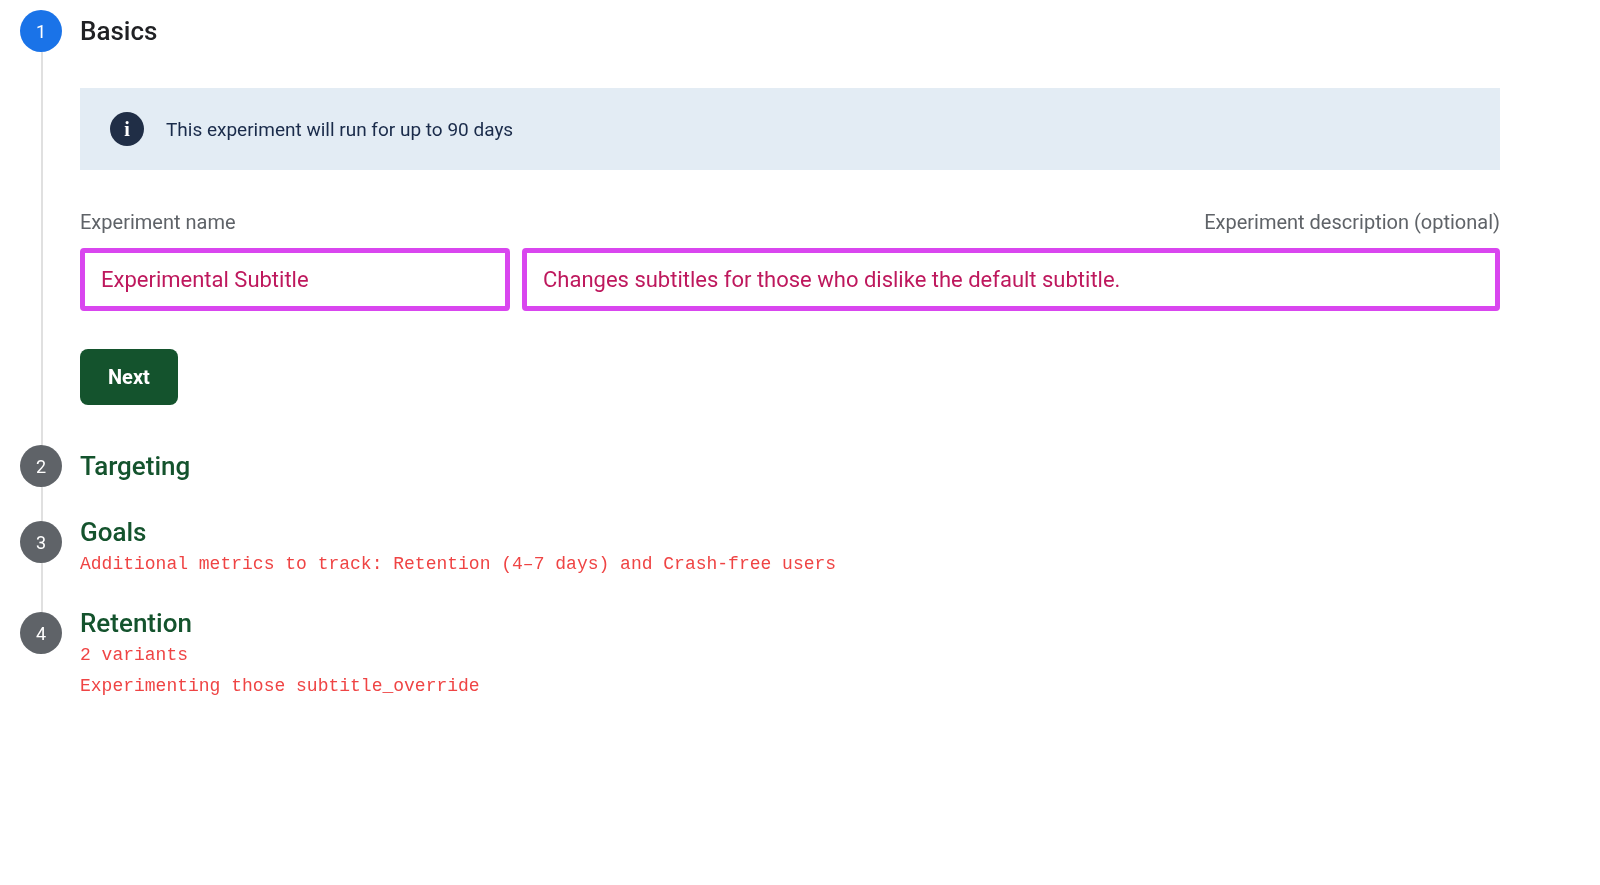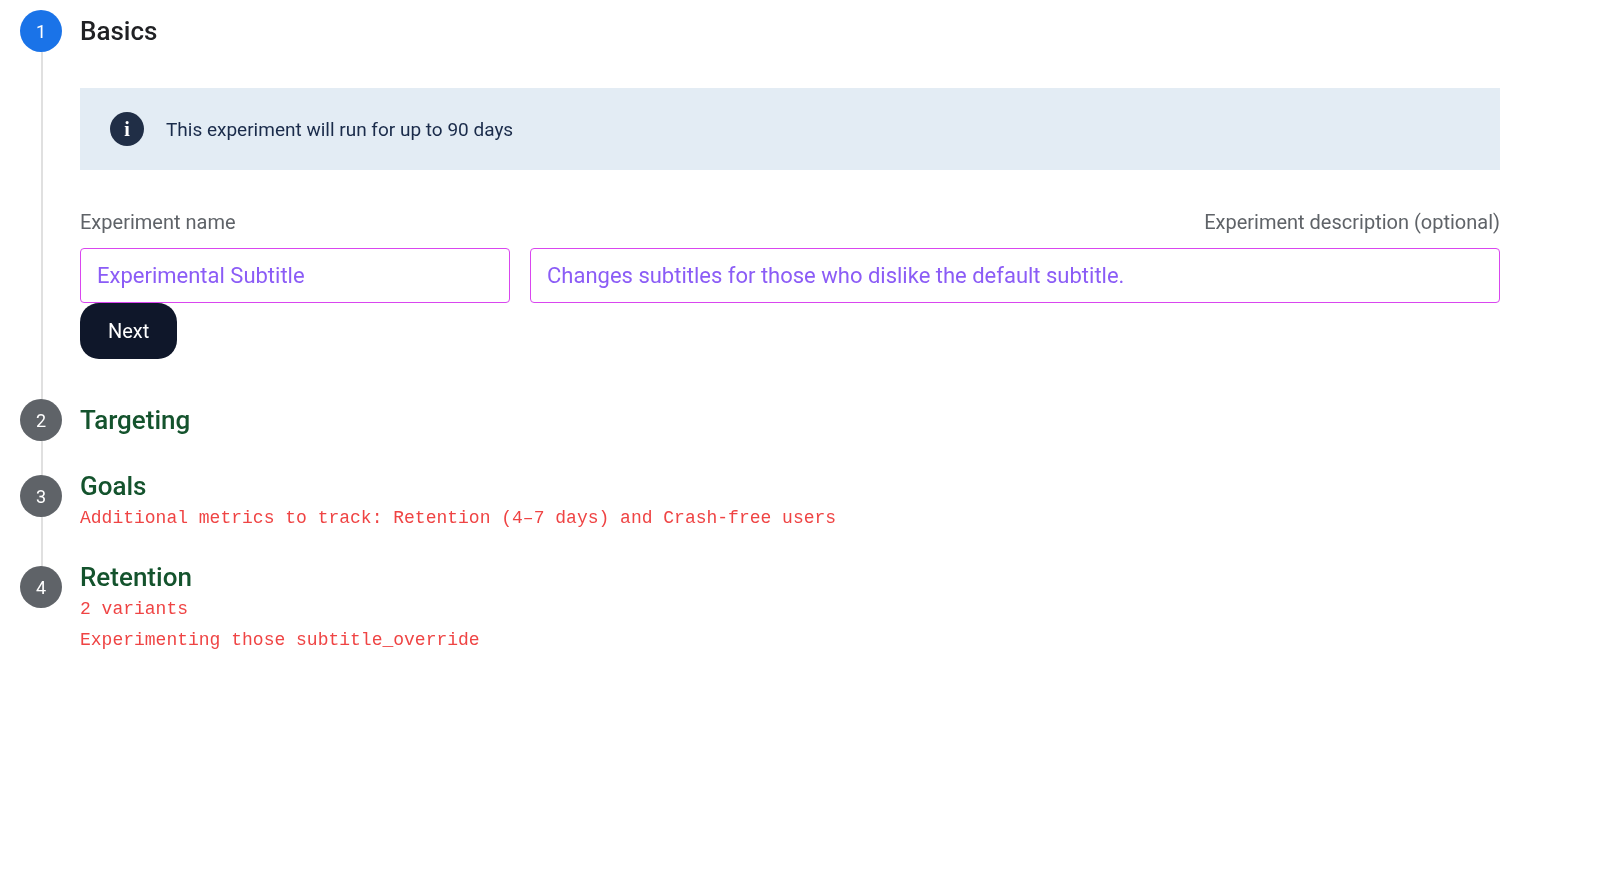--- a/index.html
+++ b/index.html
@@ -117,21 +117,22 @@
     }
     
     .info-text {
       font-size: 19px;
       color: #1a2b4a;
       font-weight: 400;
     }
     
     .form-row {
       display: flex;
-      gap: 20px;
+      gap: 12px;
+      margin-bottom: 38px;
     }
     
     .form-field {
       display: flex;
       flex-direction: column;
     }
     
     .form-field.name {
       flex: 0 0 430px;
     }
@@ -141,38 +142,38 @@
       align-items: flex-end;
     }
     
     .field-label {
       font-size: 20px;
       color: #5f6368;
       margin-bottom: 14px;
     }
     
     .field-input {
-      border: 1px solid #d946ef;
+      border: 5px solid #d946ef;
       border-radius: 4px;
       padding: 14px 16px;
       font-size: 22px;
-      color: #8b5cf6;
+      color: #be185d;
       font-family: inherit;
       outline: none;
       width: 100%;
     }
     
     .next-button {
-      background: #0f172a;
+      background: #14532d;
       color: white;
       border: none;
-      border-radius: 19px;
+      border-radius: 8px;
       padding: 16px 28px;
       font-size: 20px;
-      font-weight: 400;
+      font-weight: 700;
       cursor: pointer;
       font-family: inherit;
     }
     
     .step.compact {
       padding-bottom: 30px;
     }
     
     .step-header-block {
       padding-top: 0;

